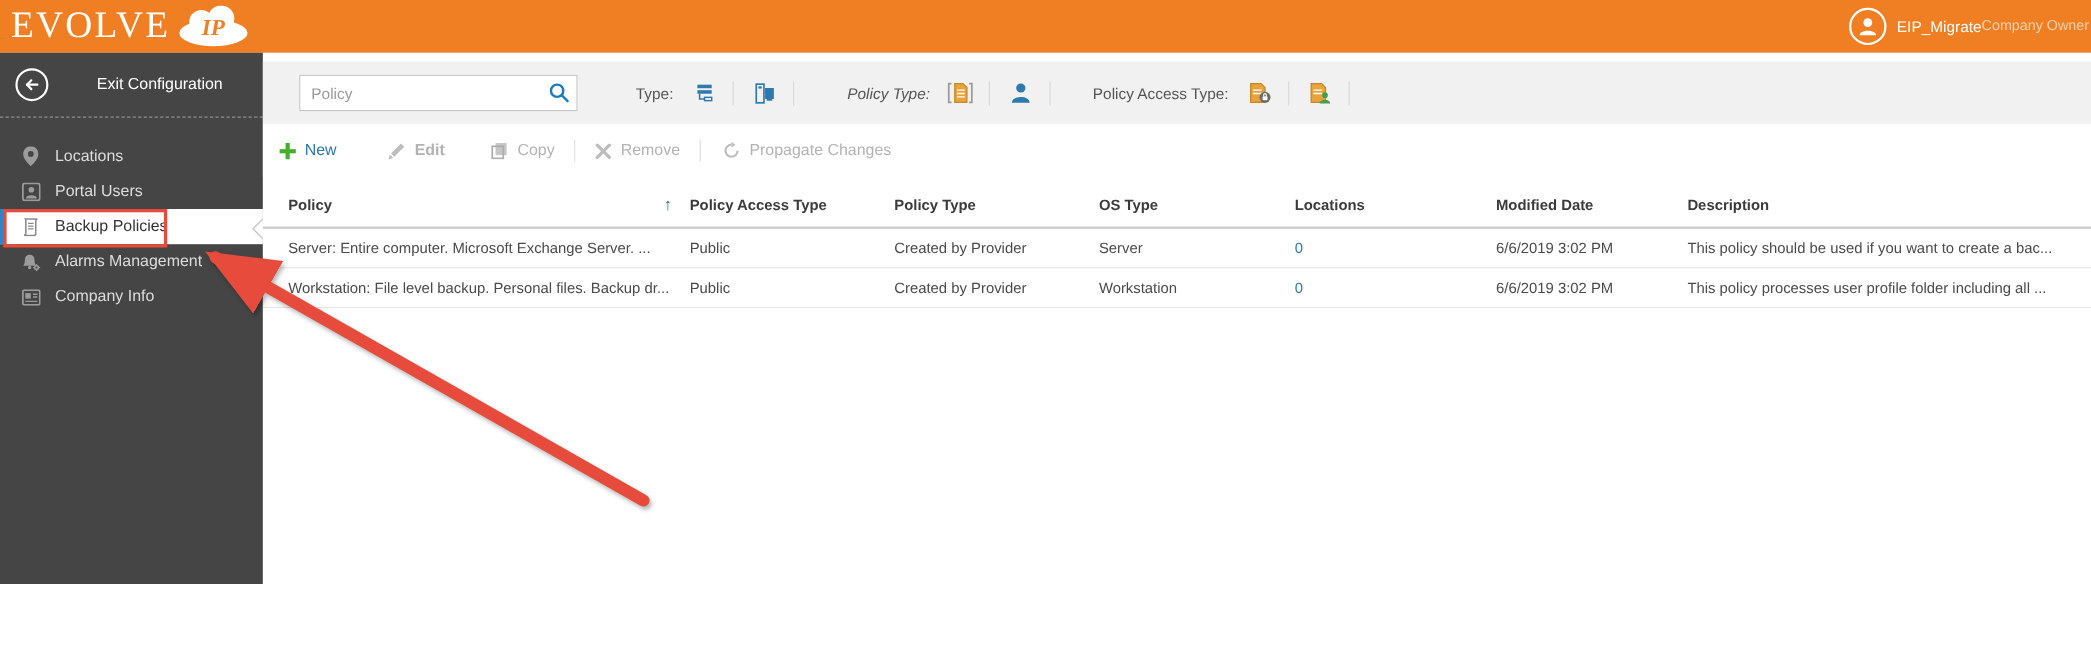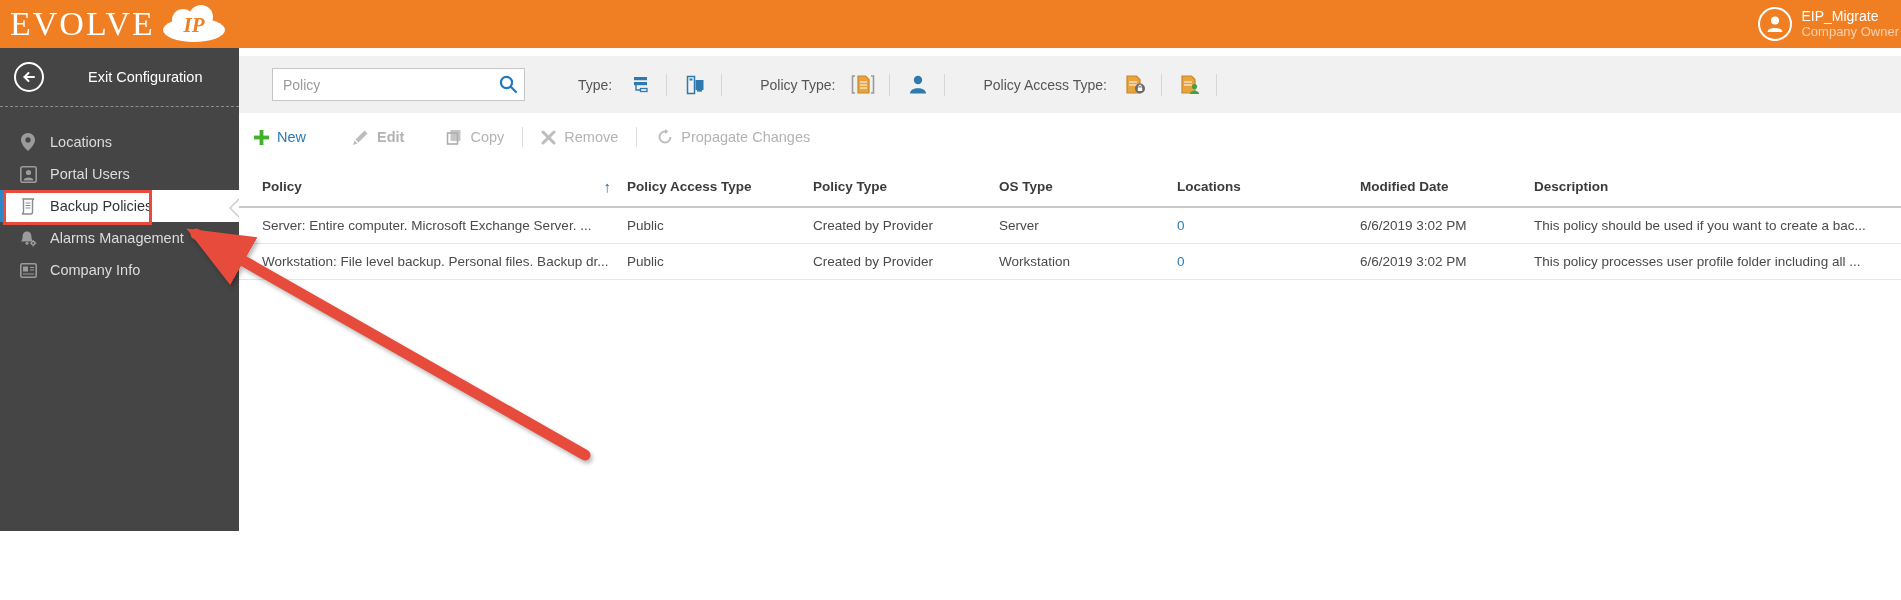--- a/index.html
+++ b/index.html
@@ -8,21 +8,21 @@
   #app { position:relative; width:1901px; height:531px; overflow:hidden; background:#fff; }
 
   
   .topbar { position:absolute; left:0; top:0; width:1901px; height:48px; background:#f07f23; display:flex; align-items:center; justify-content:space-between; }
   .logo { display:flex; align-items:center; margin-left:10px; height:48px; }
   .logo-word { color:#fff; font-family:"Liberation Serif","DejaVu Serif",serif; font-size:34px; letter-spacing:2px; font-weight:400; line-height:48px; }
   .logo-cloud { position:relative; margin-left:6px; width:66px; height:38px; }
   .logo-cloud svg { display:block; }
   .user-chip { display:flex; align-items:center; margin-right:2px; }
   .avatar-circle { width:34px; height:34px; border:2px solid #fff; border-radius:50%; display:flex; align-items:center; justify-content:center; margin-right:9px; }
-  .user-texts { display:flex; flex-direction:column; line-height:1.15; }
+  .user-texts { display:flex; flex-direction:row; line-height:1.15; }
   .user-name { color:#fff; font-size:14px; }
   .user-role { color:rgba(255,255,255,0.62); font-size:13px;text-align:right; }
 
   
   .sidebar { position:absolute; left:0; top:48px; width:239px; height:552px; background:#454545; }
   .exit-row { display:flex; align-items:center; height:58px; padding-left:14px; cursor:pointer;gap:32px; }
   .exit-icon { width:30px; height:30px; border:2px solid #fff; border-radius:50%; display:flex; align-items:center; justify-content:center; flex:0 0 auto; }
   .exit-label { color:#fff; font-size:14.5px; margin-left:12px; }
   .sidebar-divider { border-bottom:1px dashed #8d8d8d; margin:0 0 0 0; }
   .menu { margin-top:19px; }
@@ -38,21 +38,21 @@
   .content { position:absolute; left:239px; top:48px; width:1662px; height:552px; background:#fff; }
 
   
   .filterbar { position:absolute; left:0; top:8px; width:1662px; height:57px; background:#f1f1f1; display:flex; align-items:center; }
   .search-wrap { position:relative; margin-left:33px; width:253px; height:33px; }
   .search-input { width:100%; height:100%; border:1px solid #c6c6c6; background:#fff; padding:0 34px 0 10px; font-size:14px; color:#444; font-family:inherit; outline:none; }
   .search-input::placeholder { color:#9a9a9a; }
   .search-btn { position:absolute; right:6px; top:6px; width:22px; height:22px; background:none; border:none; cursor:pointer; padding:0; }
   .f-label { color:#555; font-size:14px; white-space:nowrap; }
   .lbl-type { margin-left:53px; }
-  .lbl-ptype { margin-left:38px; }
+  .lbl-ptype { margin-left:48px;font-style:italic; }
   .lbl-patype { margin-left:38px; }
   .icon-btn { width:28px; height:26px; display:flex; align-items:center; justify-content:center; cursor:pointer; margin-left:14px; }
   .icon-sep { width:1px; height:22px; background:#d7d7d7; margin-left:12px; }
 
   
   .toolbar { position:absolute; left:0; top:65px; width:1662px; height:48px; background:#fff; display:flex; align-items:center; }
   .tb-btn { display:flex; align-items:center; gap:8px; font-size:14.5px; cursor:pointer; white-space:nowrap; }
   .tb-btn .tb-ico { display:flex; }
   .tb-new { margin-left:15px; color:#2a7ab0; }
   .tb-disabled { color:#b3b3b3; cursor:default; }

